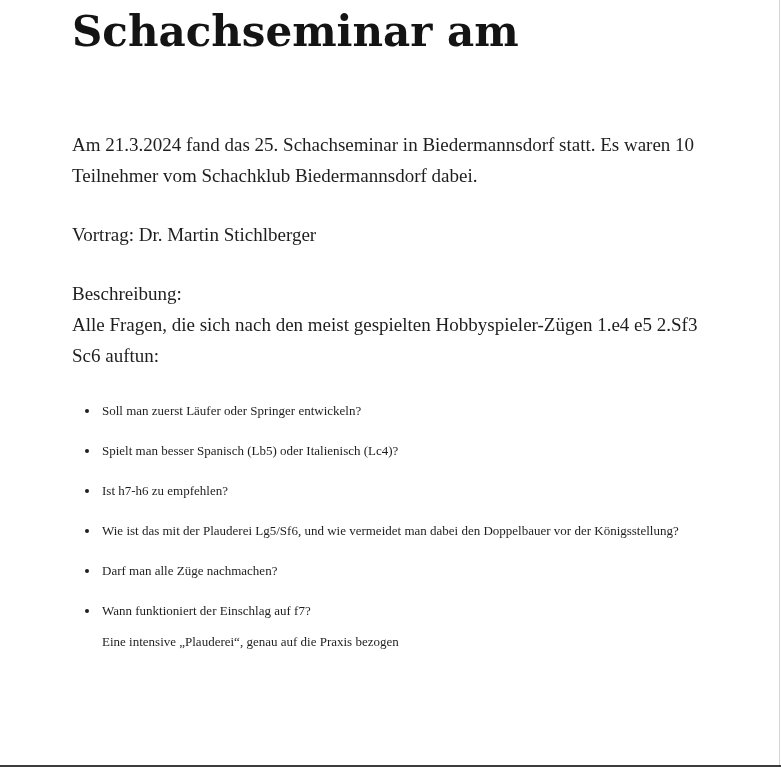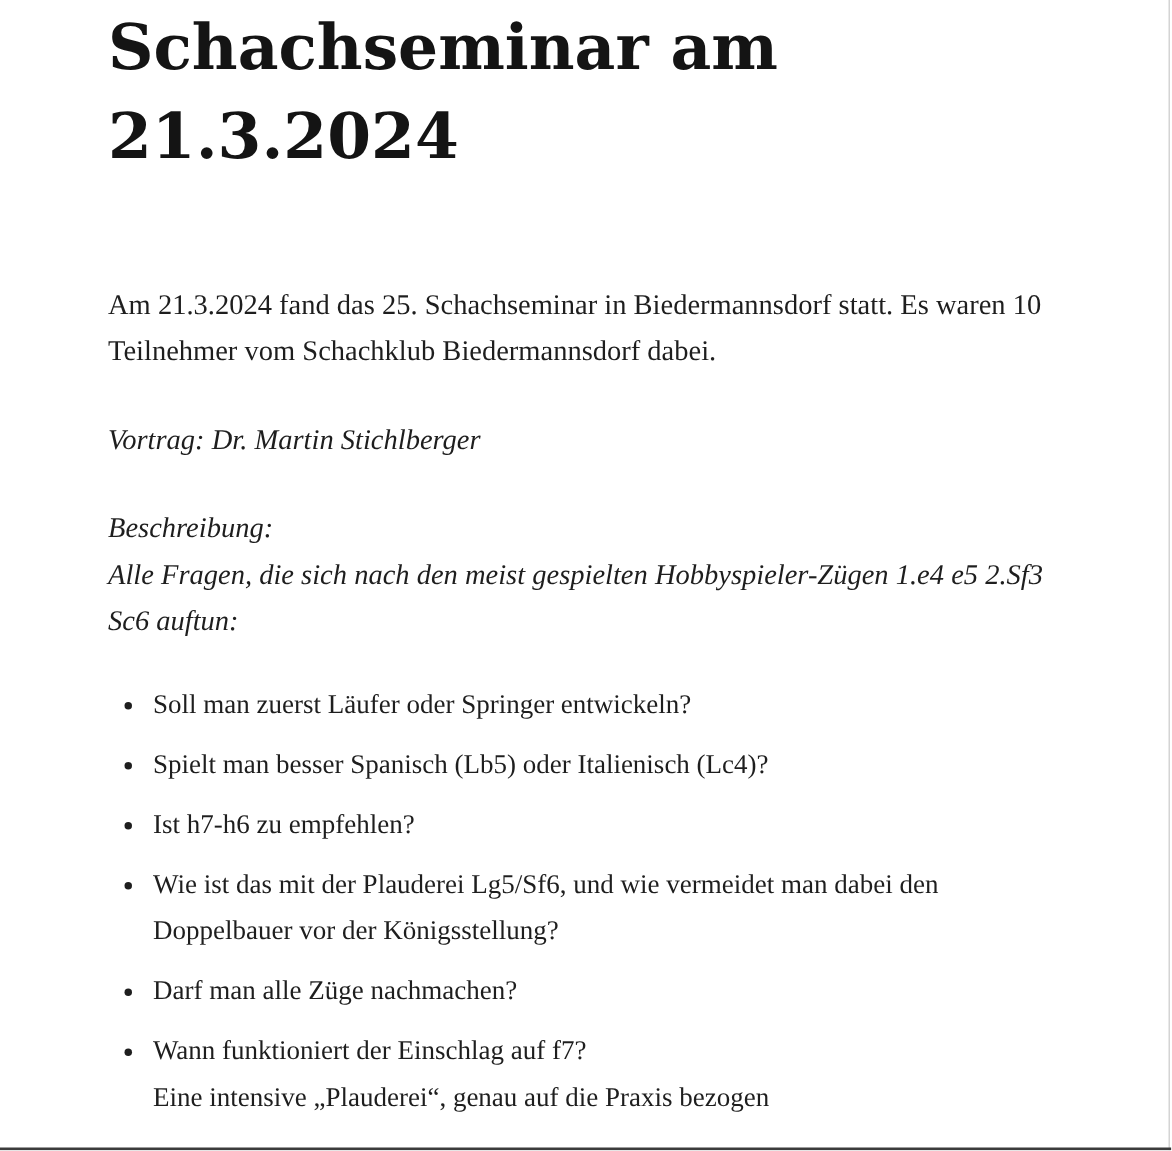--- a/index.html
+++ b/index.html
@@ -31,25 +31,25 @@
     font-weight: 700;
     margin: 2px 0 0 0;
     color: #141414;
   }
   p {
     font-size: 19px;
     line-height: 31px;
     margin: 0;
   }
   .intro   { margin-top: 68px; }
-  .block   { margin-top: 28px; font-style: italic; }
+  .block   { margin-top: 28px; }
   ul.questions {
     margin: 24px 0 0 0;
     padding: 0 0 0 28px;
-    font-size: 18px;
+    font-size: 13px;
     line-height: 31px;
   }
   ul.questions li {
     margin: 0 0 9px 0;
     padding-left: 2px;
   }
   ul.questions li:last-child { margin-bottom: 0; }
   .edge-line {
     position: absolute;
     top: 0;
@@ -69,21 +69,20 @@
 </style>
 </head>
 <body>
 
 <div class="viewport">
 
   <div class="content">
 
     <h1 class="title">
       <span>Schachseminar am</span><br>
-      <span>21.3.2024</span>
     </h1>
 
     <p class="intro">Am 21.3.2024 fand das 25. Schachseminar in Biedermannsdorf statt. Es waren 10 Teilnehmer vom Schachklub Biedermannsdorf dabei.</p>
 
     <p class="block">
       <span>Vortrag: Dr. Martin Stichlberger</span><br>
     </p>
 
     <p class="block">
       <span>Beschreibung:</span><br>

